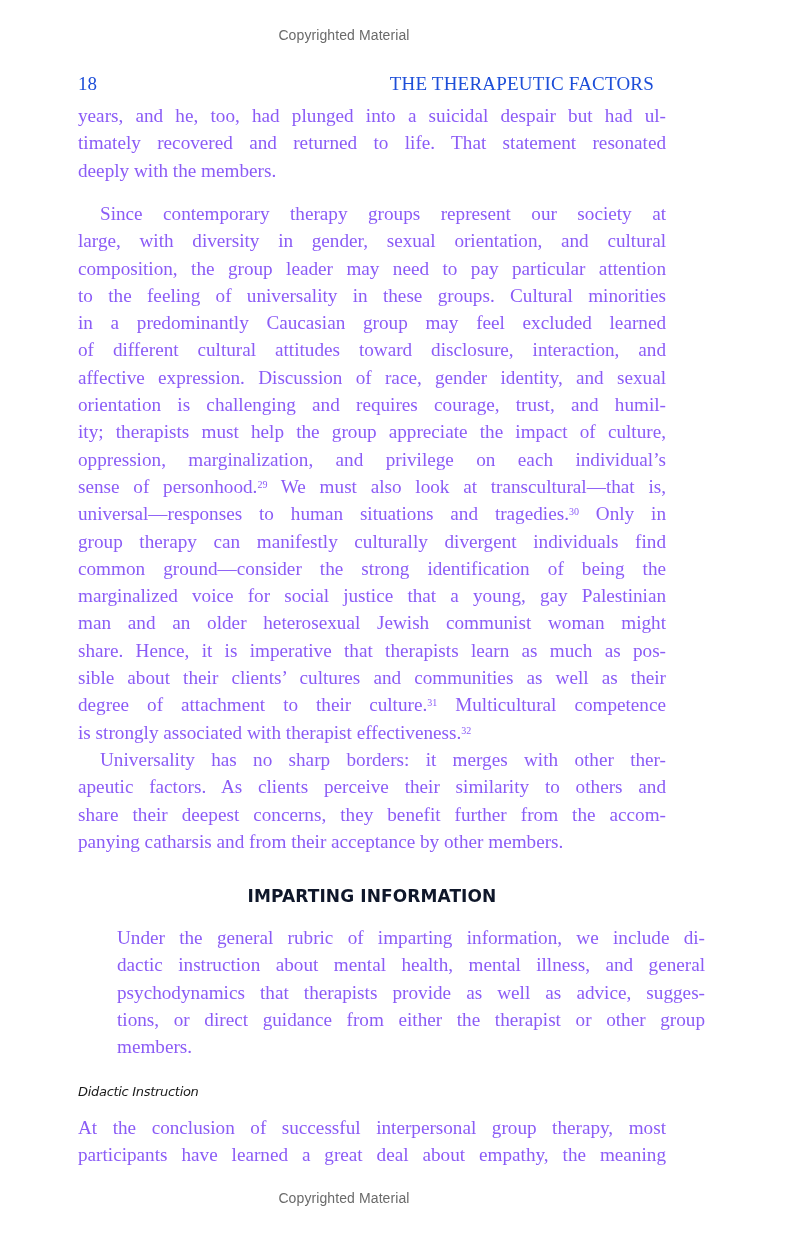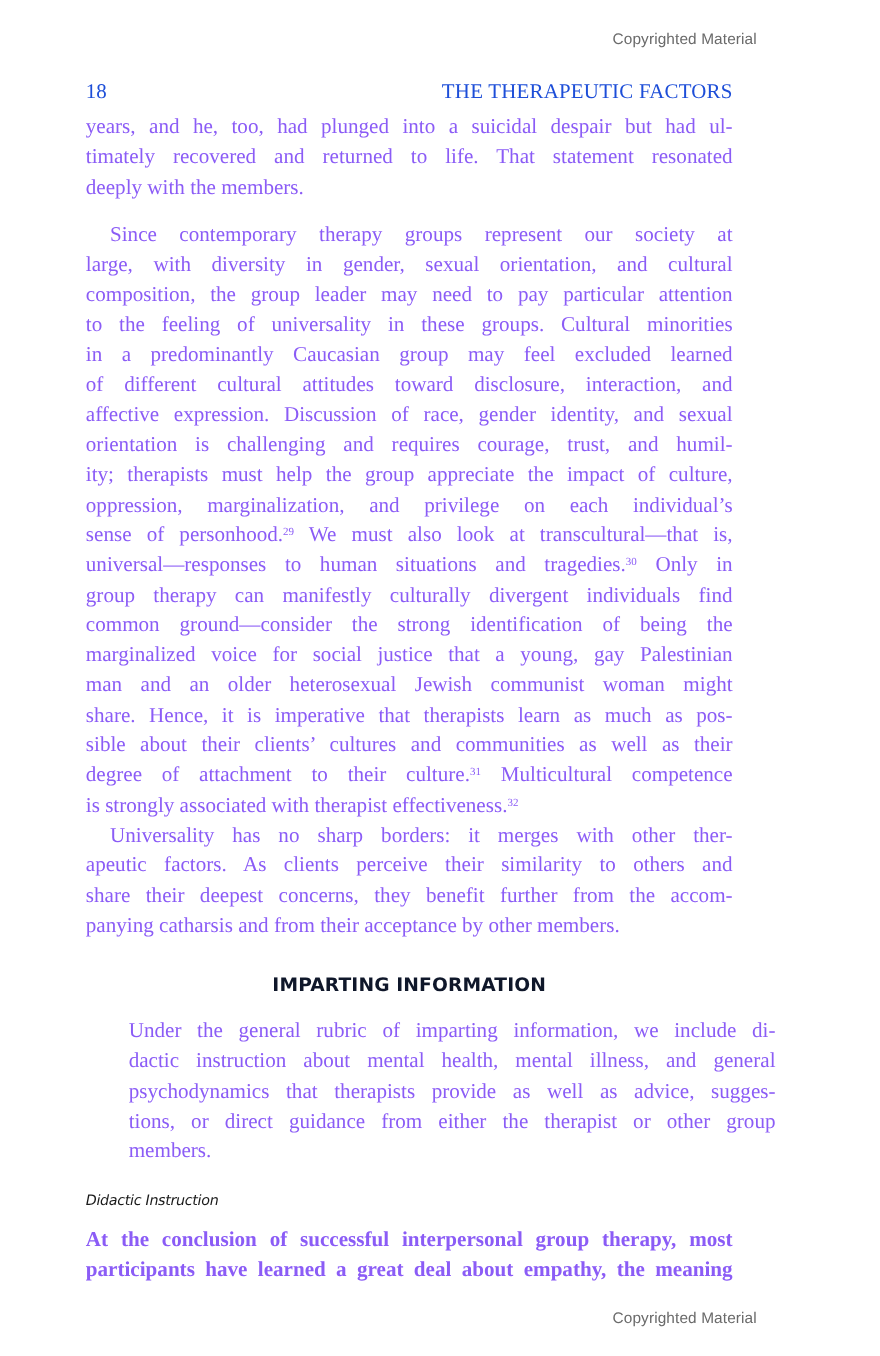--- a/index.html
+++ b/index.html
@@ -1,29 +1,29 @@
 <!DOCTYPE html>
 <html><head>
   <meta charset="utf-8">
   <style>
     html, body { margin: 0; padding: 0; background: #ffffff; }
     body { width: 800px; height: 1233px; position: relative; overflow: hidden; }
     .watermark {
-      position: absolute; left: 0; width: 688px; text-align: right;
+      position: absolute; left: 0; width: 688px; text-align: center;
       font-family: "Liberation Sans", sans-serif; font-size: 14px; color: #6a6a6a;
       letter-spacing: 0.1px;
     }
     .wm-top { top: 27px; }
     .wm-bottom { top: 1190px; }
     .running-head {
       position: absolute; top: 62px; left: 78px; width: 588px; height: 24px;
       font-family: "Liberation Serif", serif; font-size: 19px; color: #1d4ed8; margin-top: 11px;
     }
     .page-num { position: absolute; left: 0; top: 0; }
-    .running-title { position: absolute; right: 0; top: 0; letter-spacing: 0.2px; }
+    .running-title { position: absolute; right: 12px; top: 0; letter-spacing: 0.2px; }
     .text-block {
       position: absolute; left: 78px; width: 588px;
       font-family: "Liberation Serif", serif; font-size: 19.2px; color: #8b5cf6;
       line-height: 27.3px;
     }
     .line {
       display: block; height: 27.3px; white-space: nowrap;
       text-align: justify; text-align-last: justify;
     }
     .line.last { text-align-last: left; }
@@ -93,20 +93,20 @@
   <div class="text-block" style="top:924px;margin-left:39px;">
     <span class="line">Under the general rubric of imparting information, we include di-</span>
     <span class="line">dactic instruction about mental health, mental illness, and general</span>
     <span class="line">psychodynamics that therapists provide as well as advice, sugges-</span>
     <span class="line">tions, or direct guidance from either the therapist or other group</span>
     <span class="line last">members.</span>
   </div>
 
   <div class="subheading">Didactic Instruction</div>
 
-  <div class="text-block" style="top:1114px;font-weight:bold;">
+  <div class="text-block" style="top:1114px;">
     <span class="line">At the conclusion of successful interpersonal group therapy, most</span>
     <span class="line">participants have learned a great deal about empathy, the meaning</span>
   </div>
 
   <div class="watermark wm-bottom">Copyrighted Material</div>
 
 </div>
 
 </body></html>

